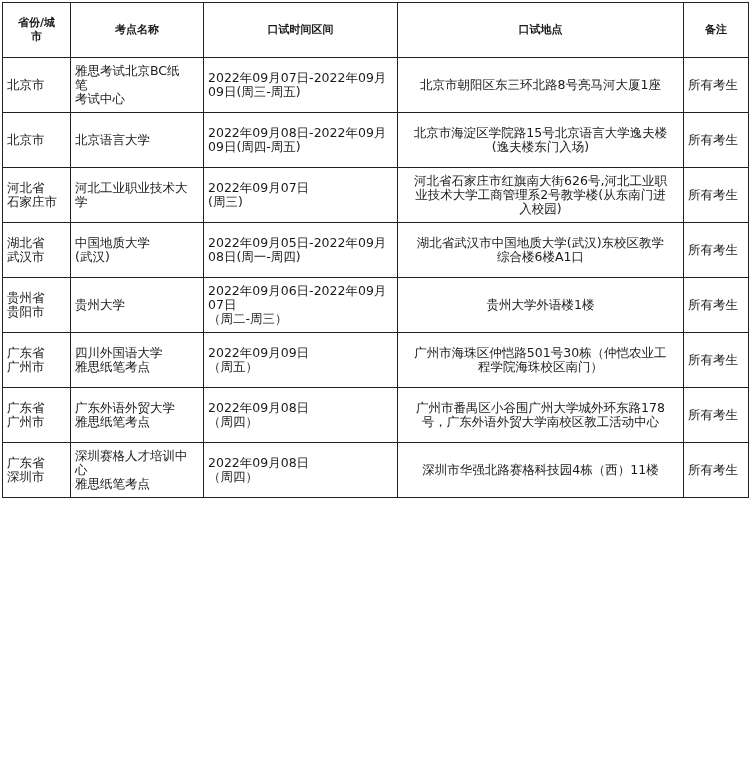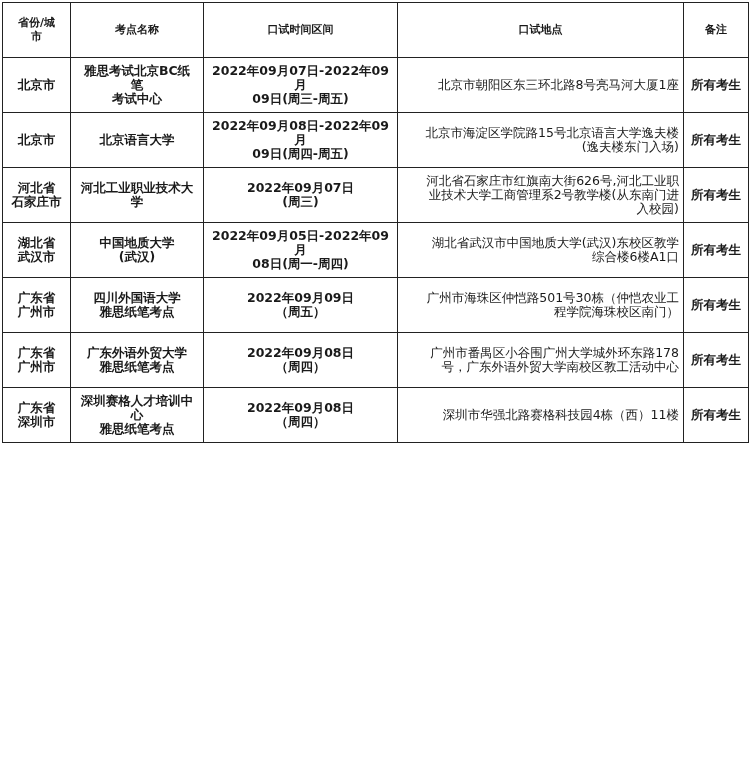--- a/index.html
+++ b/index.html
@@ -16,22 +16,22 @@
     font-size: 12.5px;
     line-height: 14px;
     vertical-align: middle;
     overflow: hidden;
     word-break: break-all;
   }
   table.schedule th {
     height: 54px; font-weight: bold; text-align: center; font-size: 11px;
   }
   table.schedule td { height: 54px; }
-  td.c { text-align: center; font-weight: bold; }
-  td.l { text-align: right; padding-left: 12px; }
+  td.c { text-align: left; }
+  td.l { text-align: center; padding-left: 12px; }
   col.c1 { width: 68px; } col.c2 { width: 133px; } col.c3 { width: 194px; }
   col.c4 { width: 286px; } col.c5 { width: 65px; }
   .ln { display: block; }
 </style>
 </head>
 <body>
 
 <table class="schedule">
   <colgroup>
     <col class="c1">
@@ -138,20 +138,40 @@
         <td class="l">
           <span class="ln">湖北省武汉市中国地质大学(武汉)东校区教学</span>
           <span class="ln">综合楼6楼A1口</span>
         </td>
         <td class="c">
           <span class="ln">所有考生</span>
         </td>
       </tr>
       <tr>
         <td class="c">
+          <span class="ln">贵州省</span>
+          <span class="ln">贵阳市</span>
+        </td>
+        <td class="c">
+          <span class="ln">贵州大学</span>
+        </td>
+        <td class="c">
+          <span class="ln">2022年09月06日-2022年09月</span>
+          <span class="ln">07日</span>
+          <span class="ln">（周二-周三）</span>
+        </td>
+        <td class="l">
+          <span class="ln">贵州大学外语楼1楼</span>
+        </td>
+        <td class="c">
+          <span class="ln">所有考生</span>
+        </td>
+      </tr>
+      <tr>
+        <td class="c">
           <span class="ln">广东省</span>
           <span class="ln">广州市</span>
         </td>
         <td class="c">
           <span class="ln">四川外国语大学</span>
           <span class="ln">雅思纸笔考点</span>
         </td>
         <td class="c">
           <span class="ln">2022年09月09日</span>
           <span class="ln">（周五）</span>

